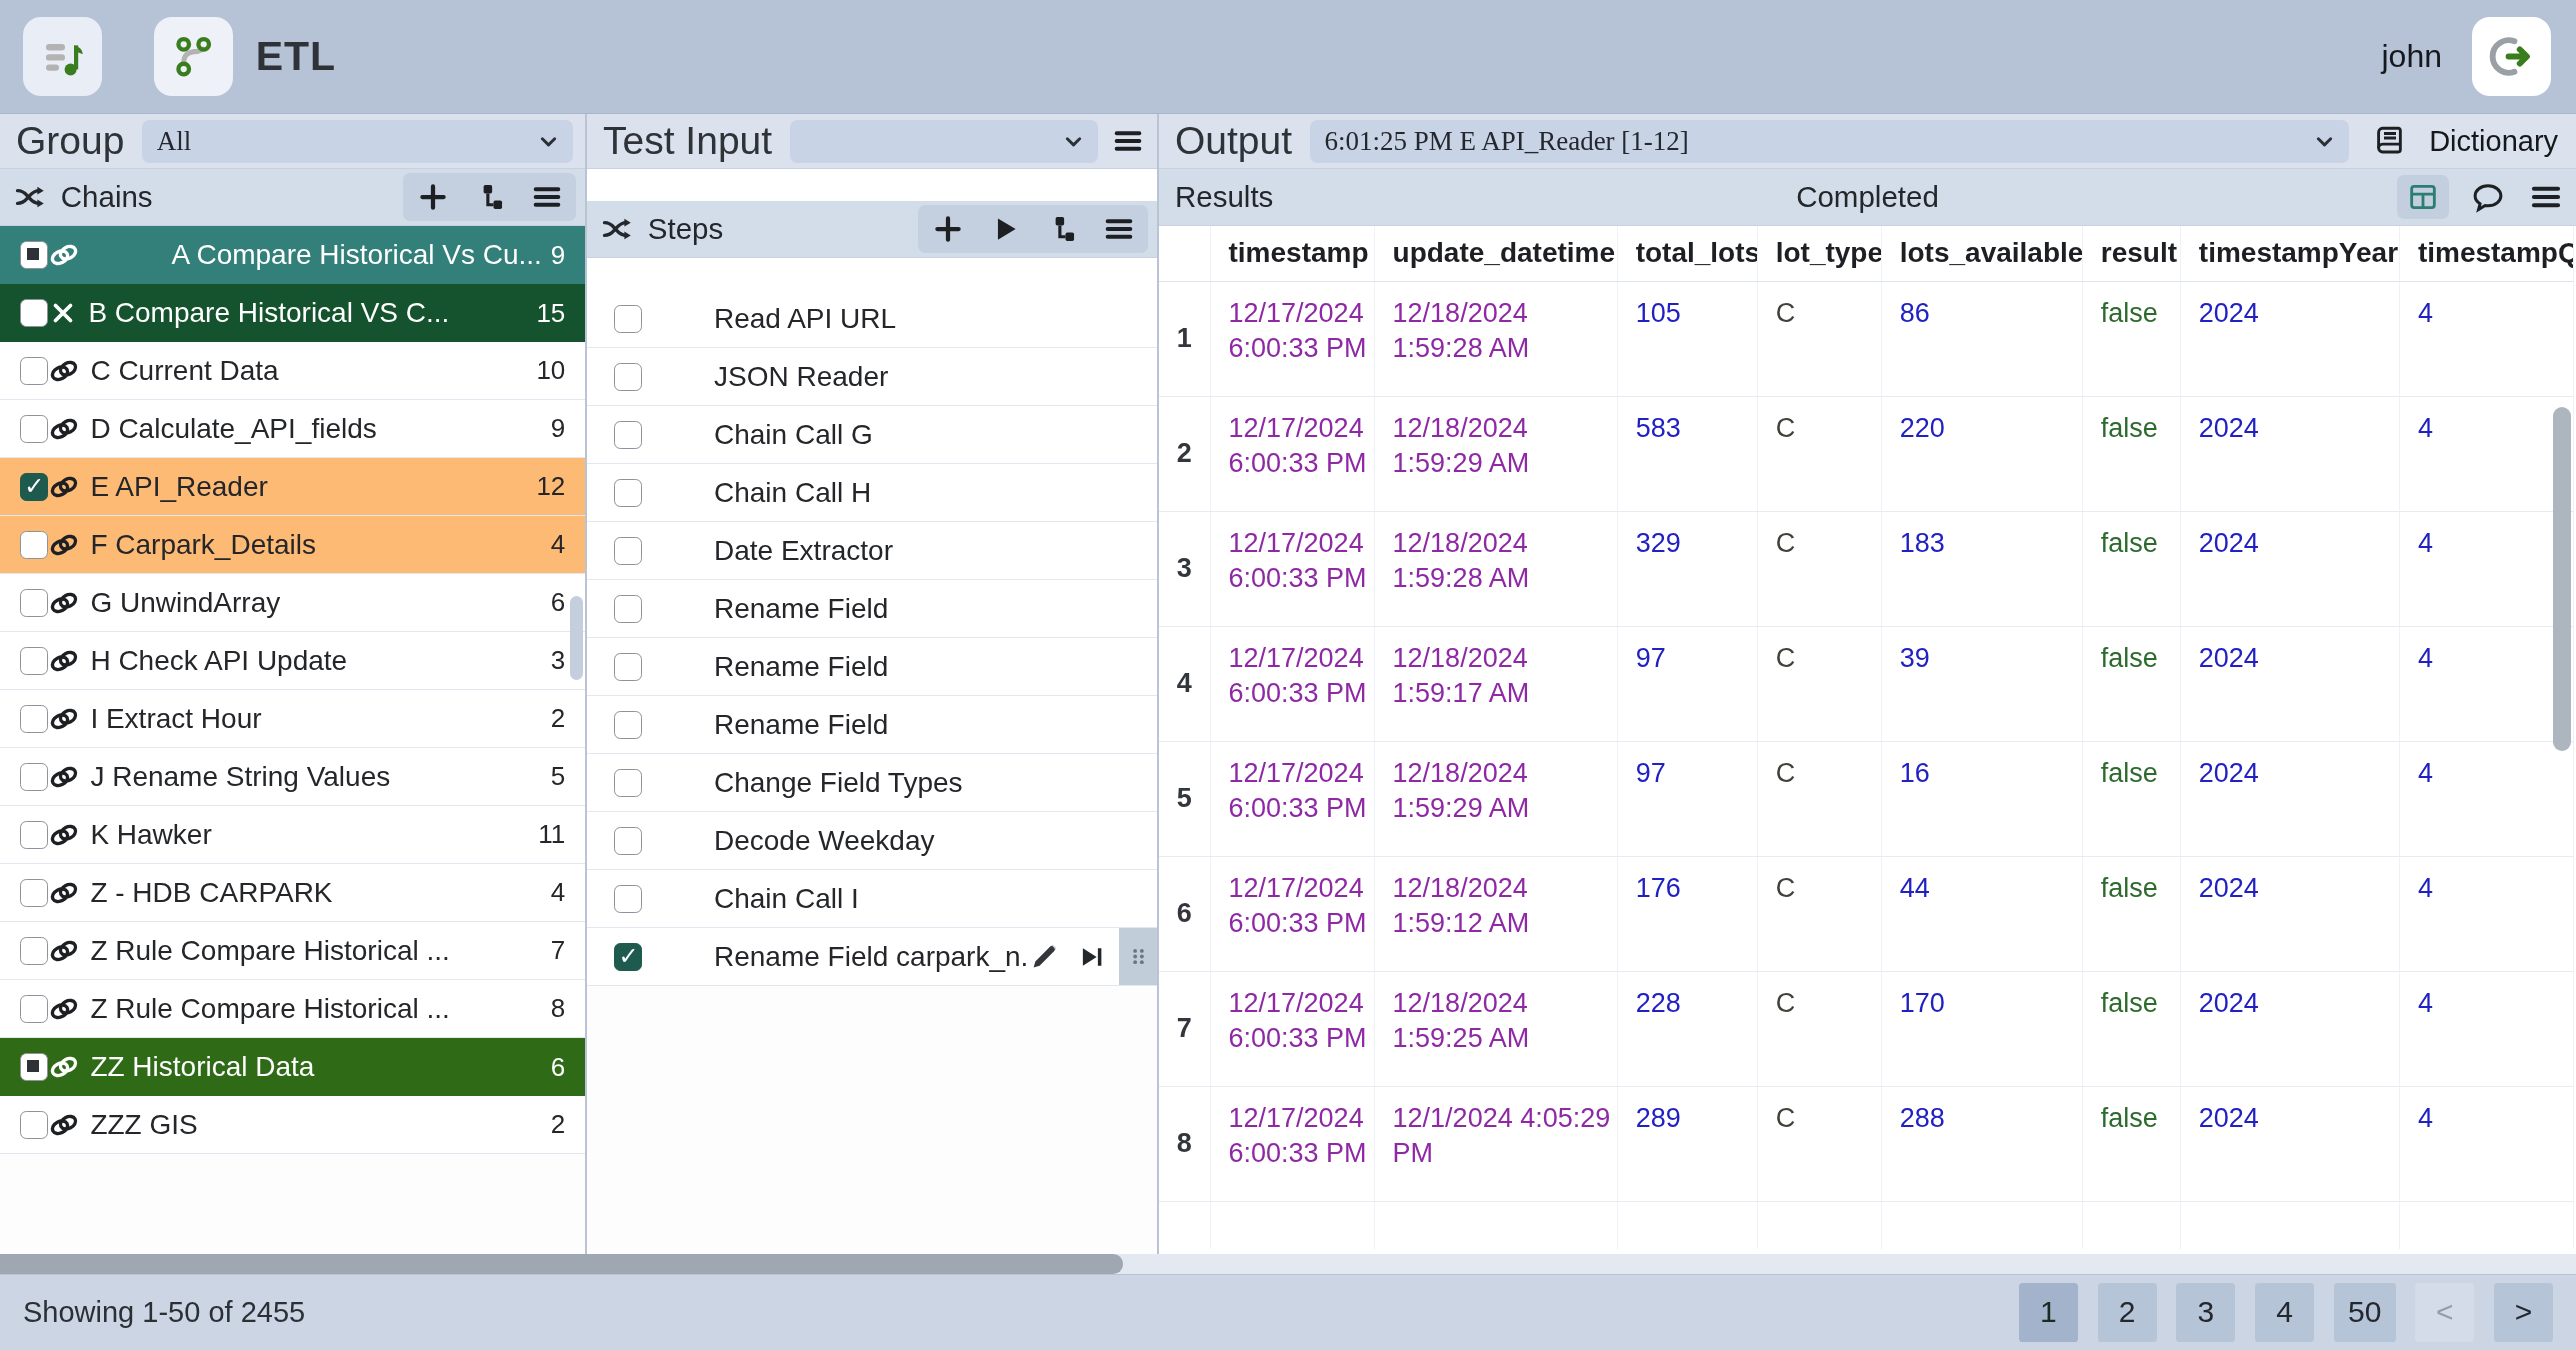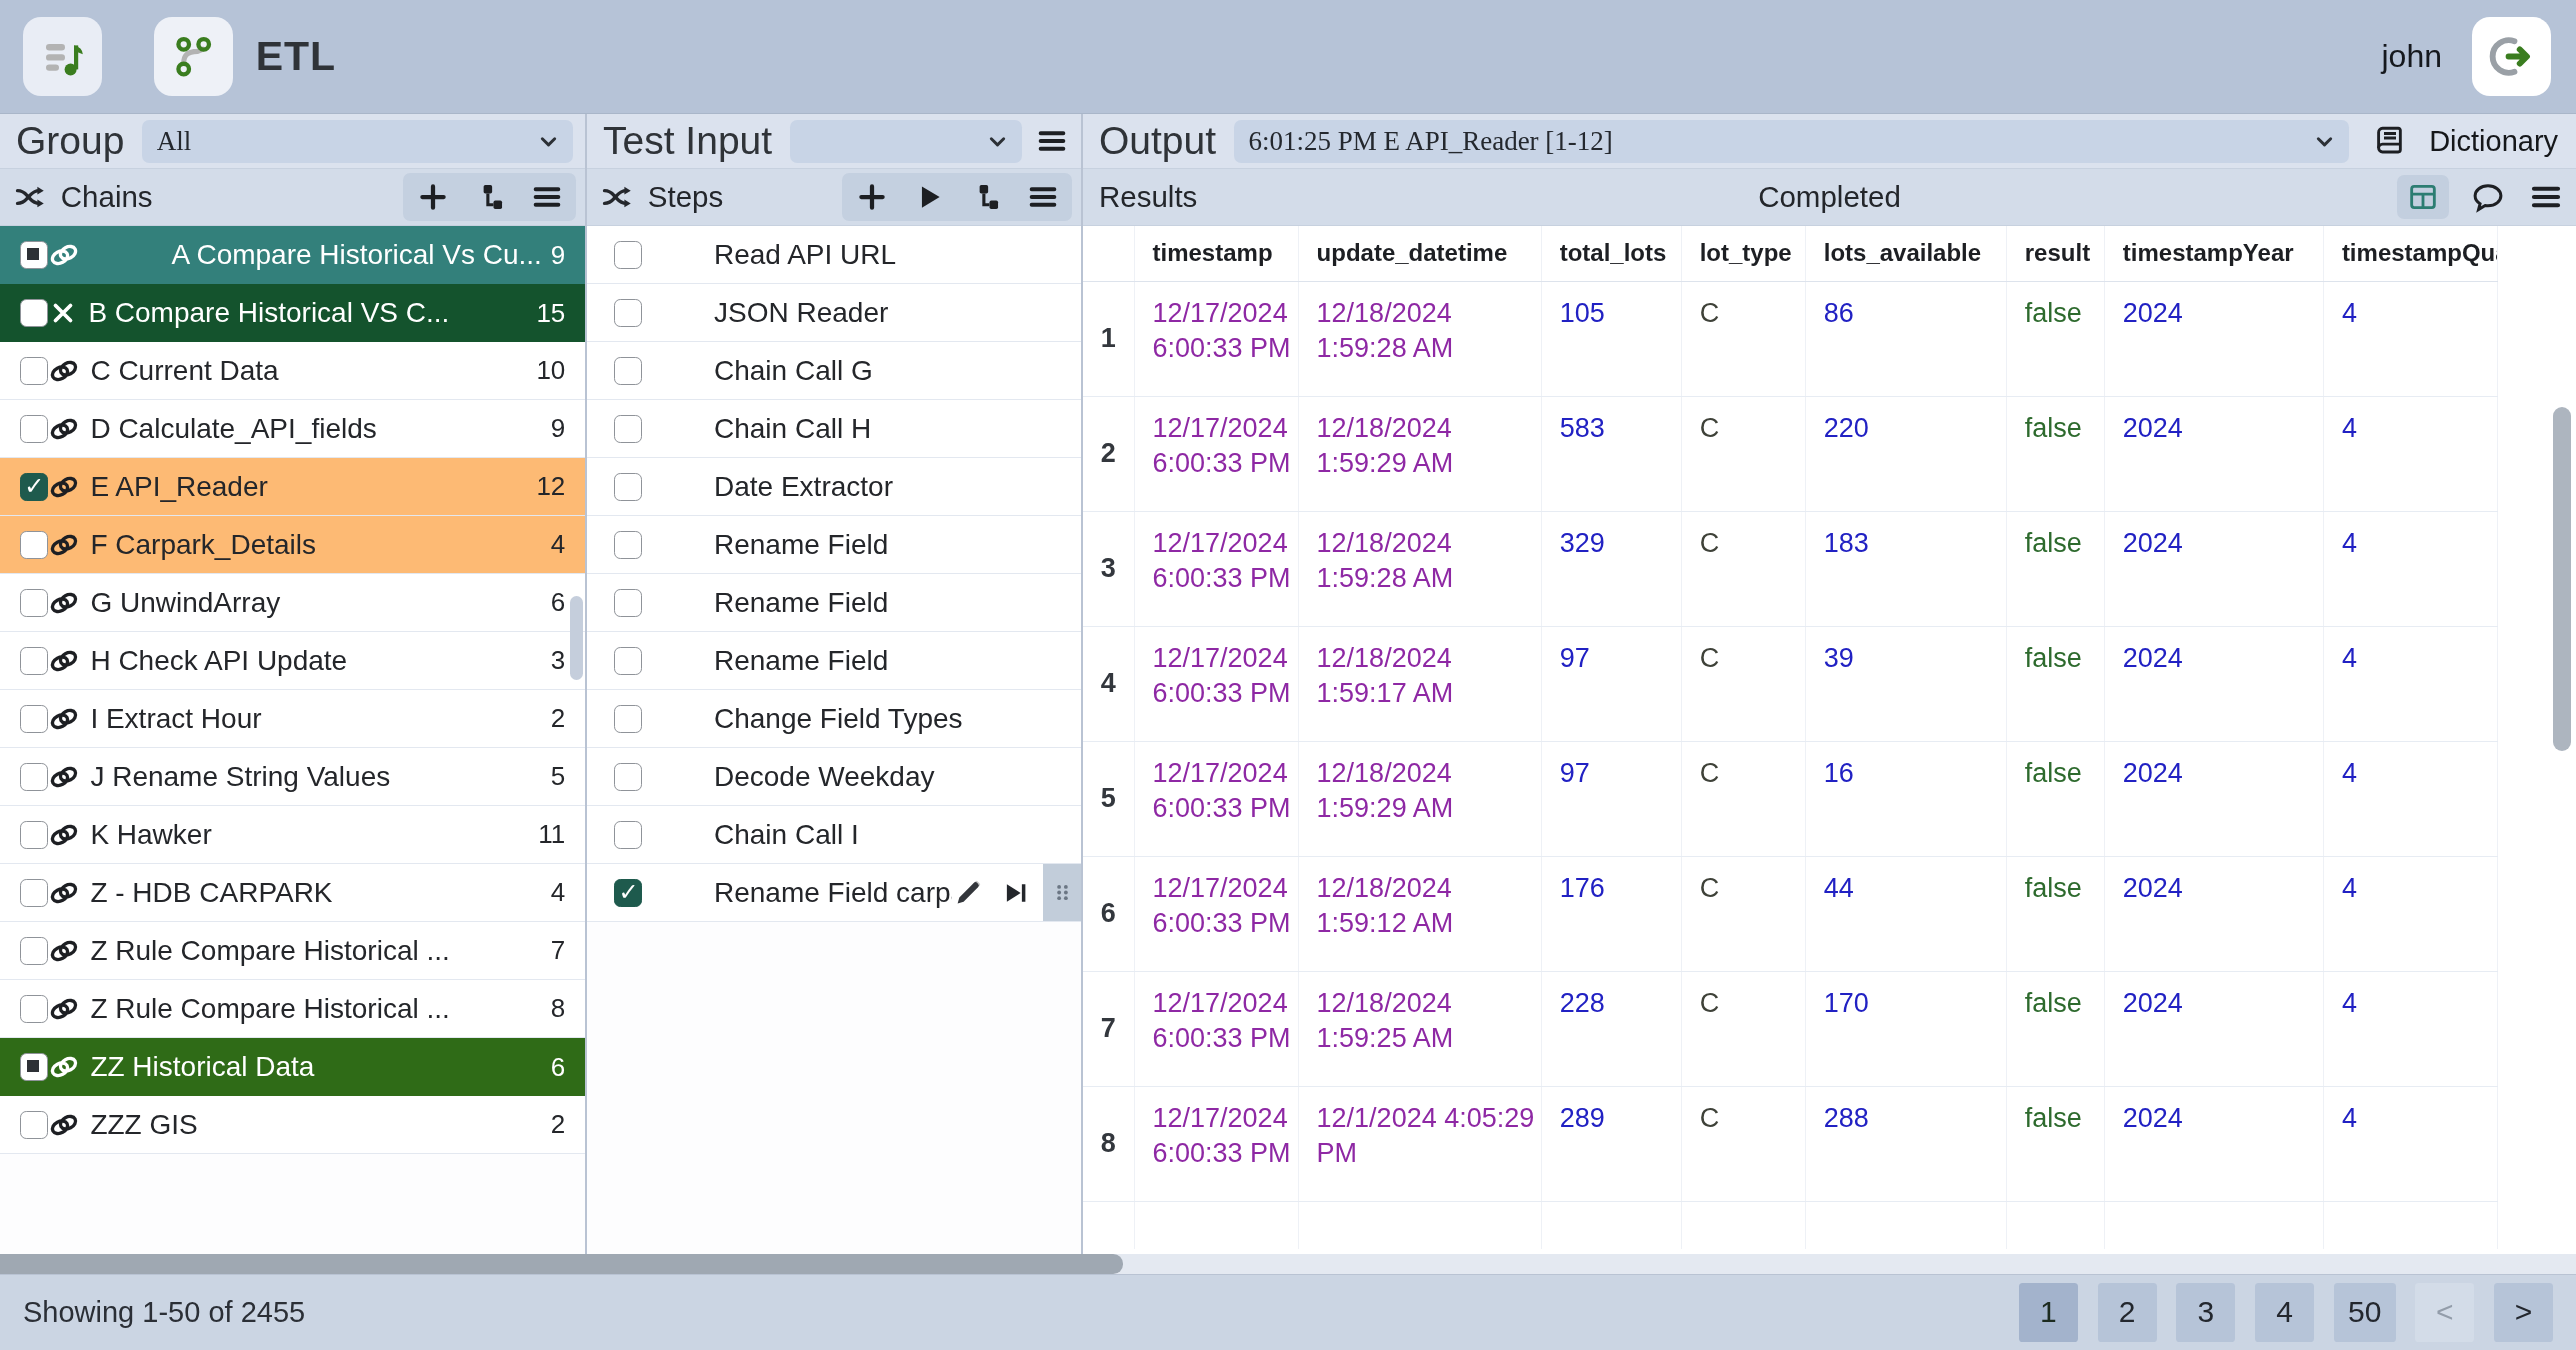--- a/index.html
+++ b/index.html
@@ -13,21 +13,21 @@
   .logo-btn + .logo-btn { margin-left:19.7px; margin-right:23px; background:#eef1f7;}
   .app-title { font-size:41px; font-weight:700; color:#2f3338; letter-spacing:0.9px; }
   .spacer { flex:1; }
   .username { font-size:32px; color:#15181d; margin-right:30px; }
   .logout-btn { width:79px; height:79px; border-radius:18px; background:#ffffff; display:flex; align-items:center; justify-content:center; }
 
   
   .main { display:flex; height:1140px; flex:none; }
   .panel { background:#fff; display:flex; flex-direction:column; position:relative; }
   .panel.left { width:587px; flex:none; border-right:2.7px solid #b9c3d3; }
-  .panel.mid { width:496px; flex:none; border-right:2.7px solid #b9c3d3; }
+  .panel.mid { width:572px; flex:none; border-right:2.7px solid #b9c3d3;gap:32px; }
   .panel.right { flex:1; min-width:0; }
 
   .field-row { height:55px; background:#dbe2ee; display:flex; align-items:center; padding:0 12.5px 0 16px; border-bottom:0.9px solid #c7d1df; flex:none; }
   .field-label { font-size:39px; color:#2f3338; margin-right:18px; white-space:nowrap; }
   .select { flex:1; min-width:0; height:43px; background:#c8d4e6; border-radius:7.2px; display:flex; align-items:center; padding:0 10.7px 0 14.3px; font-size:27px; color:#24282e;font-family:Liberation Serif, serif; }
   .select .sel-text { flex:1; white-space:nowrap; overflow:hidden; }
   .panel-head { height:57px; background:#d3dce9; display:flex; align-items:center; padding:0 9px 0 14.3px; border-bottom:0.9px solid #c7d1df; flex:none; }
   .panel-head .head-title { font-size:29.5px; color:#23262b; margin-left:12.5px; flex:1; }
   .icon-cluster { background:#c4d0e0; border-radius:7.2px; display:flex; align-items:center; gap:23px; padding:7.2px 12.5px; }
   .ic { display:inline-flex; align-items:center; justify-content:center; color:#1d1f23; flex:none; }
@@ -64,21 +64,21 @@
   .results-title { font-size:29.5px; color:#23262b; }
   .status-center { position:absolute; left:0; right:0; text-align:center; font-size:29.5px; color:#23262b; pointer-events:none; }
   .results-icons { margin-left:auto; display:flex; align-items:center; gap:21.5px; position:relative; }
   .grid-pill { background:#c3cfdf; border-radius:7.2px; padding:5.4px 9px; display:flex; }
   .dict-btn { display:flex; align-items:center; gap:21px; margin-left:18px; font-size:29px; color:#15171a; white-space:nowrap; padding:0 5.4px; }
 
   .table-wrap { flex:1; background:#fff; overflow:hidden; position:relative; }
   table.t { border-collapse:collapse; table-layout:fixed; width:1415px; }
   .t col.w-num{width:51px}.t col.w-ts{width:164px}.t col.w-ud{width:243px}.t col.w-tl{width:140px}
   .t col.w-lt{width:124px}.t col.w-la{width:201px}.t col.w-re{width:98px}.t col.w-yr{width:219px}.t col.w-qt{width:174px}
-  .t th { height:55px; text-align:left; font-size:24px; font-weight:700; color:#1d1f23; padding:0 0 0 18px; border-bottom:0.9px solid #dde3ec; border-right:0.9px solid #eef1f6; white-space:nowrap; overflow:hidden; vertical-align:middle; }
+  .t th { height:55px; text-align:left; font-size:28px; font-weight:700; color:#1d1f23; padding:0 0 0 18px; border-bottom:0.9px solid #dde3ec; border-right:0.9px solid #eef1f6; white-space:nowrap; overflow:hidden; vertical-align:middle; }
   .t th.num-h { padding:0; }
   .t td { height:115px; vertical-align:top; border-right:0.9px solid #eef1f6; border-bottom:0.9px solid #e7ecf3; padding:14.3px 0.9px 0 18px; font-size:27px; line-height:35px; overflow:hidden; }
   .t td.num { vertical-align:middle; text-align:center; padding:0; font-weight:700; color:#33373d; font-size:27px; }
   .t td.c-date { color:#8e28a4; }
   .t td.c-num  { color:#2121c3; }
   .t td.c-type { color:#3f4239; }
   .t td.c-bool { color:#2d6a2d; }
   .t tr.filler td { height:48px; border-bottom:none; }
   .vthumb { position:absolute; right:5.4px; top:181px; width:18px; height:344px; background:#adb5bf; border-radius:9px; }
 

